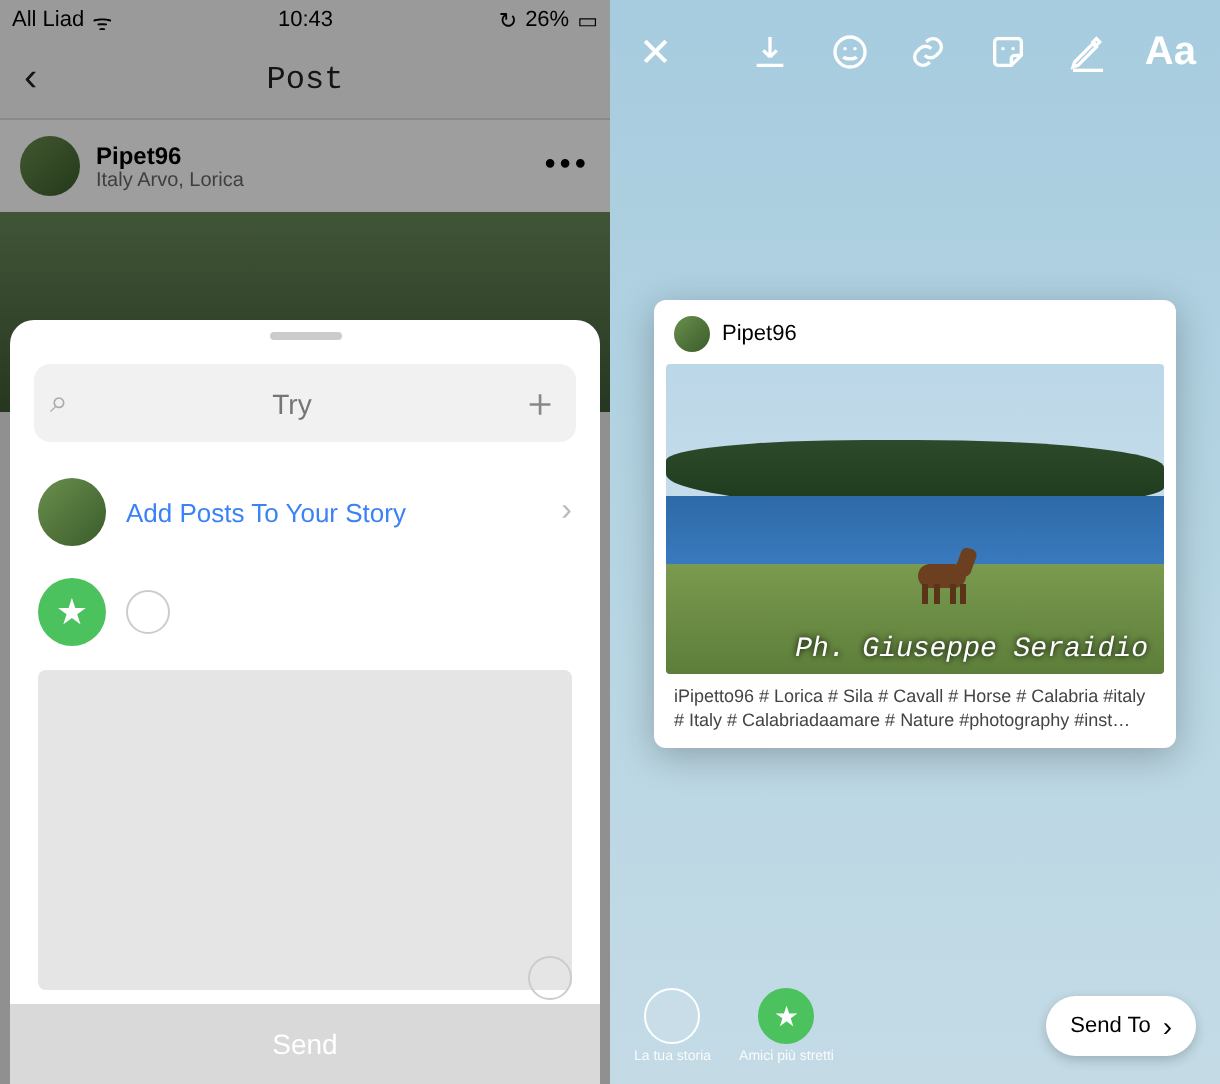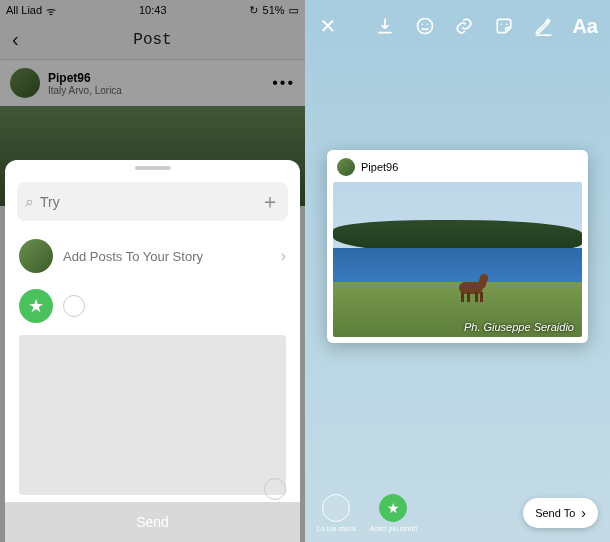--- a/index.html
+++ b/index.html
@@ -18,26 +18,26 @@
   .post-user-meta { flex: 1; }
   .post-user-name { font-size: 12px; font-weight: 600; }
   .post-user-loc { font-size: 10px; color: #666; }
   .post-more { font-size: 16px; letter-spacing: 2px; }
   .post-img-bg { height: 100px; background: linear-gradient(#6a8a5a, #3f5a36); }
 
   
   .sheet { position: absolute; left: 5px; right: 5px; top: 160px; bottom: 0; background: #fff; border-radius: 12px 12px 0 0; z-index: 10; display: flex; flex-direction: column; }
   .sheet-grabber { width: 36px; height: 4px; background: #ccc; border-radius: 2px; margin: 6px auto; }
   .search-wrap { display: flex; align-items: center; margin: 6px 12px 10px; background: #f1f1f1; border-radius: 8px; padding: 6px 8px; }
-  .search-wrap input { flex: 1; border: none; background: transparent; font-size: 14px; outline: none; color: #888; }
+  .search-wrap input { flex: 1; border: none; background: transparent; font-size: 14px; outline: none; color: #888; text-align: center; }
   .search-plus { font-size: 20px; color: #888; padding-left: 8px; }
   .row { display: flex; align-items: center; padding: 8px 14px; }
   .row .av { width: 34px; height: 34px; border-radius: 50%; margin-right: 10px; flex-shrink: 0; }
   .row .txt { flex: 1; }
-  .row .lbl { font-size: 13px; color: #737373; }
+  .row .lbl { font-size: 13px; color: #3b82f6; }
   .row .sub { font-size: 10px; color: #999; }
   .chev { font-size: 16px; color: #bbb; }
   .radio { width: 22px; height: 22px; border: 1.5px solid #ccc; border-radius: 50%; }
   .cf-ic { background: #4bc25e; display: flex; align-items: center; justify-content: center; color: #fff; font-size: 18px; }
   .story-av { background: linear-gradient(135deg,#6b8e4e,#3a5c2a); }
   .placeholder-box { margin: 4px 14px 0; background: #e5e5e5; border-radius: 4px; height: 160px; }
   .ghost-rows { position: absolute; right: 14px; top: 318px; display: flex; flex-direction: column; gap: 28px; }
   .send-bar { position: absolute; bottom: 0; left: 0; right: 0; height: 40px; background: #d9d9d9; color: #fff; display: flex; align-items: center; justify-content: center; font-size: 14px; border-radius: 0; }
 
   
@@ -54,21 +54,21 @@
   .card-user { font-size: 11px; font-weight: 500; }
   .card-photo { width: 100%; height: 155px; border-radius: 2px; position: relative; overflow: hidden; }
   .sky { position:absolute; inset:0; background: linear-gradient(#bcd7e8,#cfe2ee); }
   .trees { position:absolute; top:38px; left:0; right:0; height:34px; background: linear-gradient(#2d4a2a,#1e3a1d); border-radius: 40% 50% 45% 55% / 30% 40% 30% 50%; }
   .lake { position:absolute; top:66px; left:0; right:0; height:38px; background: linear-gradient(#2e6aa8,#3a7bc0); }
   .fieldg { position:absolute; top:100px; left:0; right:0; bottom:0; background: linear-gradient(#7a9a4f,#5d7e3a); }
   .horse { position:absolute; top:92px; left:120px; width:38px; height:30px; }
   .horse-body { position:absolute; top:8px; left:6px; width:24px; height:12px; background:#6b3f1f; border-radius:6px; }
   .horse-neck { position:absolute; top:0px; left:26px; width:8px; height:14px; background:#6b3f1f; border-radius:3px; transform:rotate(20deg); }
   .horse-leg { position:absolute; top:18px; width:3px; height:10px; background:#5a3419; }
-  .wm { position:absolute; bottom:4px; right:8px; font-size:11px; font-style:italic; color:#fff; text-shadow:0 0 3px #000; font-family: Liberation Sans, sans-serif; }
+  .wm { position:absolute; bottom:4px; right:8px; font-size:14px; font-style:italic; color:#fff; text-shadow:0 0 3px #000; font-family: Liberation Mono, monospace; }
   .caption { font-size: 9px; color: #444; padding: 6px 4px 2px; line-height: 1.3; }
 
   .ed-bottom { position: absolute; bottom: 10px; left: 0; right: 0; display: flex; align-items: center; padding: 0 12px; gap: 14px; }
   .bchip { display: flex; flex-direction: column; align-items: center; gap: 3px; }
   .bchip .circ { width: 28px; height: 28px; border-radius: 50%; border: 1.5px solid #fff; background: rgba(255,255,255,0.1); display:flex;align-items:center;justify-content:center;color:#fff;font-size:14px; }
   .bchip .circ.green { background: #4bc25e; border-color: #4bc25e; }
   .bchip .lbl2 { font-size: 7px; color: #fff; opacity: 0.9; }
   .sendto { margin-left: auto; background: #fff; border-radius: 18px; padding: 7px 12px; display: flex; align-items: center; gap: 6px; font-size: 11px; font-weight: 500; box-shadow: 0 2px 6px rgba(0,0,0,0.2); }
   .story-circ{ background: linear-gradient(135deg,#6b8e4e,#3a5c2a); }
 </style>
@@ -77,21 +77,21 @@
 
 <div class="left">
   <div class="status-bar">
     <div class="status-left">
       <span>All Liad</span>
       <span>ᯤ</span>
     </div>
     <span>10:43</span>
     <div class="status-right">
       <span>↻</span>
-      <span>51%</span>
+      <span>26%</span>
       <span>▭</span>
     </div>
   </div>
 
   <div class="nav-bar">
     <span class="nav-back">‹</span>
     <span class="nav-title">Post</span>
     <span style="width:16px"></span>
   </div>
 
@@ -198,20 +198,21 @@
       <div class="horse">
         <div class="horse-body"></div>
         <div class="horse-neck"></div>
         <div class="horse-leg" style="left:8px"></div>
         <div class="horse-leg" style="left:14px"></div>
         <div class="horse-leg" style="left:22px"></div>
         <div class="horse-leg" style="left:27px"></div>
       </div>
       <div class="wm">Ph. Giuseppe Seraidio</div>
     </div>
+    <div class="caption">iPipetto96 # Lorica # Sila # Cavall # Horse # Calabria #italy # Italy # Calabriadaamare # Nature #photography #inst…</div>
   </div>
 
   <div class="ed-bottom">
     <div class="bchip">
       <div class="circ story-circ"></div>
       <div class="lbl2">La tua storia</div>
     </div>
     <div class="bchip">
       <div class="circ green">
           <span>★</span>

